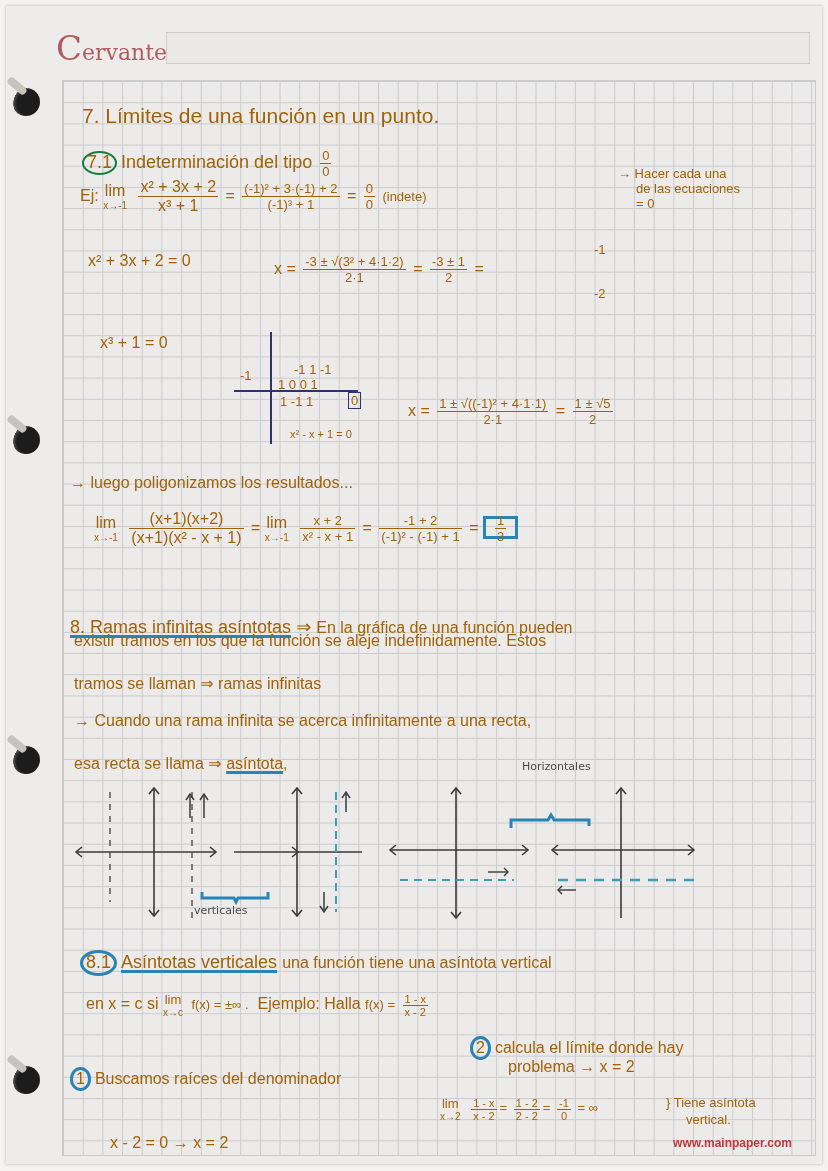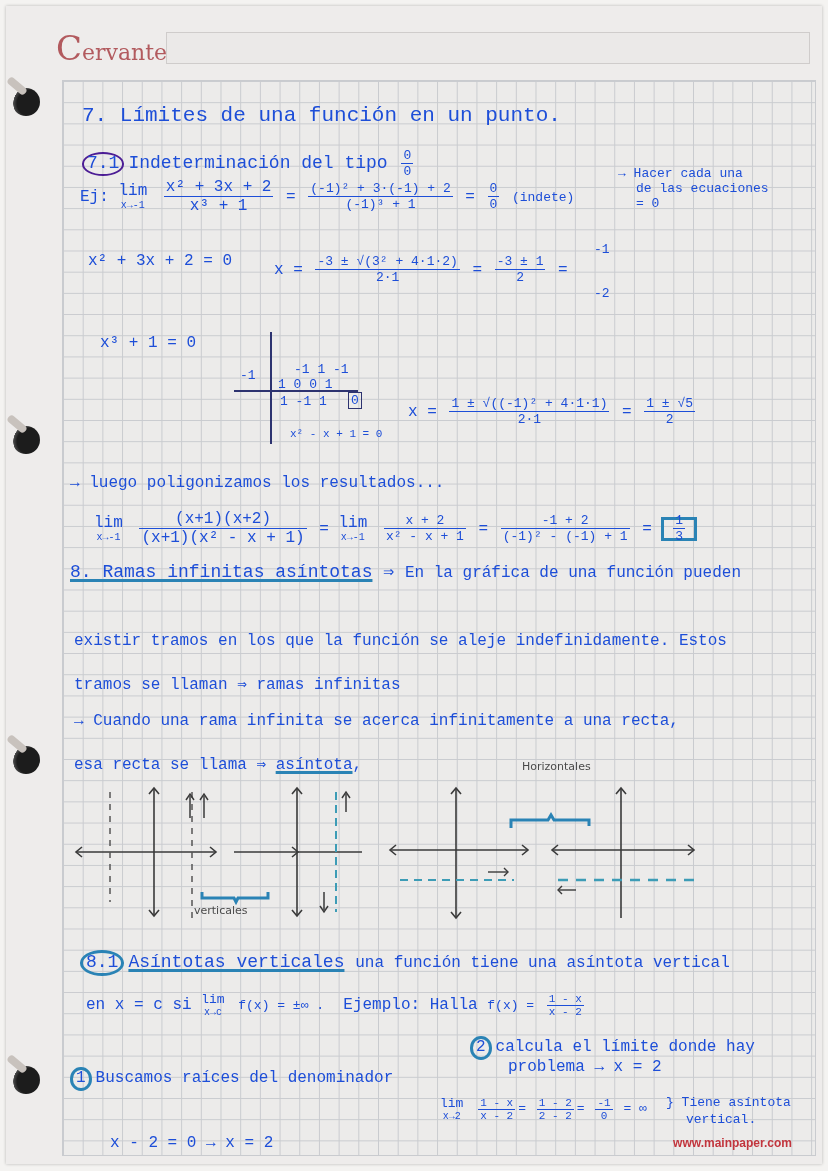--- a/index.html
+++ b/index.html
@@ -34,28 +34,28 @@
     border: 1px solid #c9cbcf;
   }
   .ring {
     position: absolute; left: 6px; width: 28px; height: 28px; border-radius: 50%;
     background: radial-gradient(circle at 65% 55%, #1c1c1c 55%, #4a4a4a 70%, transparent 72%);
   }
   .ring::before {
     content: ""; position: absolute; left: -6px; top: -6px; width: 22px; height: 8px;
     background: #c8c2bd; transform: rotate(40deg); border-radius: 4px;
   }
-  .t { position: absolute; white-space: nowrap; color: #1d4ed8; font-family: Liberation Mono, monospace; }
+  .t { position: absolute; white-space: nowrap; color: #a16207; font-family: Liberation Sans, sans-serif; }
   .h1 { font-size: 21px; }
   .h2 { font-size: 18px; }
   .body { font-size: 16px; }
   .small { font-size: 13px; }
   .tiny { font-size: 11px; }
   .circle {
-    display: inline-block; border: 2px solid #4c1d95; border-radius: 50%;
+    display: inline-block; border: 2px solid #15803d; border-radius: 50%;
     padding: 0 3px; margin-right: 4px; line-height: 1.1;
   }
   .circle.blue { border-color: #2a83b5; border-width: 3px; }
   .hl { text-decoration: underline; text-decoration-color: #2a83b5; text-decoration-thickness: 3px; }
   .boxed { border: 3px solid #2a83b5; padding: 0 6px; }
   .frac { display: inline-block; vertical-align: middle; text-align: center; margin: 0 3px; }
   .frac .num { display: block; border-bottom: 1px solid currentColor; padding: 0 2px; }
   .frac .den { display: block; padding: 0 2px; }
   .lim { display: inline-block; vertical-align: middle; text-align: center; margin-right: 4px; }
   .lim .sub { display: block; font-size: 10px; }
@@ -141,21 +141,21 @@
     <span class="frac"><span class="num">(x+1)(x+2)</span><span class="den">(x+1)(x² - x + 1)</span></span>
     =
     <span class="lim"><span>lim</span><span class="sub">x→-1</span></span>
     <span class="frac small"><span class="num">x + 2</span><span class="den">x² - x + 1</span></span>
     =
     <span class="frac small"><span class="num">-1 + 2</span><span class="den">(-1)² - (-1) + 1</span></span>
     =
     <span class="boxed"><span class="frac small"><span class="num">1</span><span class="den">3</span></span></span>
   </div>
 
-  <div class="t h2" style="left:64px; top:554px;text-align:center;">
+  <div class="t h2" style="left:64px; top:610px;text-align:center;">
     <span class="hl">8. Ramas infinitas asíntotas</span>
     <span>⇒</span>
     <span class="body">En la gráfica de una función pueden</span>
   </div>
   <div class="t body" style="left:68px; top:626px;">existir tramos en los que la función se aleje indefinidamente. Estos</div>
   <div class="t body" style="left:68px; top:668px;">tramos se llaman ⇒ ramas infinitas</div>
   <div class="t body" style="left:68px; top:706px;">→ Cuando una rama infinita se acerca infinitamente a una recta,</div>
   <div class="t body" style="left:68px; top:748px;">
     <span>esa recta se llama ⇒</span>
     <span class="hl">asíntota</span>,

